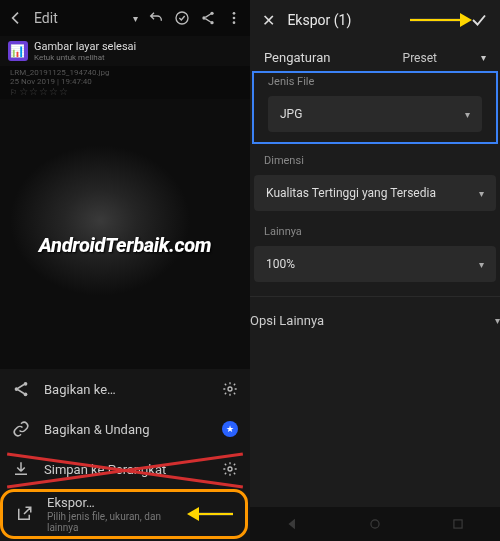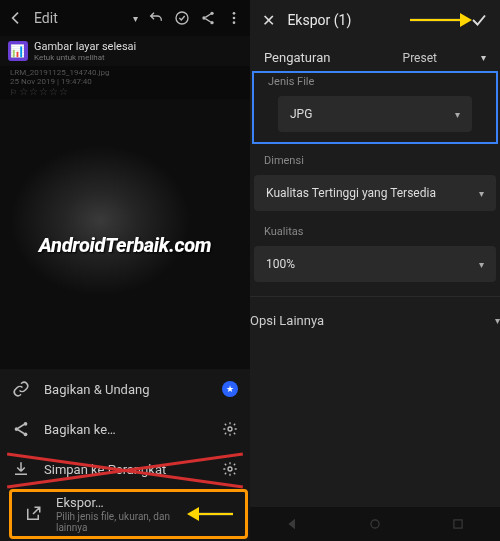--- a/index.html
+++ b/index.html
@@ -118,22 +118,22 @@
     left: 6px; right: 6px;
     height: 3px;
     background: #d32f2f;
     top: 50%;
   }
   .crossed::before { transform: rotate(8deg); }
   .crossed::after { transform: rotate(-8deg); }
 
   .highlight-box {
     border: 3px solid #ff9800;
-    border-radius: 4px;
-    margin: 0 2px 2px 9px;
+    border-radius: 14px;
+    margin: 0 2px 2px 0;
   }
 
   .arrow-annot {
     position: absolute;
     display: flex;
     align-items: center;
     pointer-events: none;
   }
   .arrow-annot .shaft {
     height: 4px;
@@ -261,41 +261,41 @@
     <div>25 Nov 2019 | 19:47:40</div>
     <span>⚐</span>
     <span class="stars">☆☆☆☆☆</span>
   </div>
 
   <div class="photo-area">
     <div class="watermark">AndroidTerbaik.com</div>
   </div>
 
   <div class="share-list">
-
-    <div class="share-item">
-      <svg class="lead" viewBox="0 0 24 24">
-          <path d="M10 14a5 5 0 007 0l3-3a5 5 0 00-7-7l-1 1M14 10a5 5 0 00-7 0l-3 3a5 5 0 007 7l1-1" stroke="#bbb" stroke-width="2" fill="none"></path>
-        </svg>
-      <span class="lbl">Bagikan &amp; Undang</span>
-      <span class="blue-dot">★</span>
-    </div>
 
     <div class="share-item">
       <svg class="lead" viewBox="0 0 24 24">
           <circle cx="6" cy="12" r="2.5"></circle>
           <circle cx="18" cy="5" r="2.5"></circle>
           <circle cx="18" cy="19" r="2.5"></circle>
           <path d="M8 11l8-5M8 13l8 5" stroke="#bbb" stroke-width="2"></path>
         </svg>
       <span class="lbl">Bagikan ke…</span>
       <svg class="trail" viewBox="0 0 24 24">
           <circle cx="12" cy="12" r="3" fill="none" stroke="#bbb" stroke-width="2"></circle>
           <path d="M12 2v3M12 19v3M4.2 4.2l2.1 2.1M17.7 17.7l2.1 2.1M2 12h3M19 12h3M4.2 19.8l2.1-2.1M17.7 6.3l2.1-2.1" stroke="#bbb" stroke-width="2"></path>
         </svg>
+    </div>
+
+    <div class="share-item">
+      <svg class="lead" viewBox="0 0 24 24">
+          <path d="M10 14a5 5 0 007 0l3-3a5 5 0 00-7-7l-1 1M14 10a5 5 0 00-7 0l-3 3a5 5 0 007 7l1-1" stroke="#bbb" stroke-width="2" fill="none"></path>
+        </svg>
+      <span class="lbl">Bagikan &amp; Undang</span>
+      <span class="blue-dot">★</span>
     </div>
 
     <div class="share-item crossed">
       <svg class="lead" viewBox="0 0 24 24">
           <path d="M12 3v12m0 0l-5-5m5 5l5-5M4 19h16" stroke="#bbb" stroke-width="2" fill="none"></path>
         </svg>
       <span class="lbl">Simpan ke Perangkat</span>
       <svg class="trail" viewBox="0 0 24 24">
           <circle cx="12" cy="12" r="3" fill="none" stroke="#bbb" stroke-width="2"></circle>
           <path d="M12 2v3M12 19v3M4.2 4.2l2.1 2.1M17.7 17.7l2.1 2.1M2 12h3M19 12h3M4.2 19.8l2.1-2.1M17.7 6.3l2.1-2.1" stroke="#bbb" stroke-width="2"></path>
@@ -337,33 +337,33 @@
   </div>
 
   <div class="section-head">
     <span class="h">Pengaturan</span>
     <span class="preset">Preset</span>
     <span class="chv">▾</span>
   </div>
 
   <div class="red-box">
     <div class="field-label" style="padding:0 2px 4px">Jenis File</div>
-    <div class="dropdown" style="margin:4px 12px 8px">
+    <div class="dropdown" style="margin:4px 2px 8px">
       <span class="val">JPG</span>
       <span class="chv">▾</span>
     </div>
   </div>
 
   <div class="field-label">Dimensi</div>
   <div class="dropdown">
     <span class="val">Kualitas Tertinggi yang Tersedia</span>
     <span class="chv">▾</span>
   </div>
 
-  <div class="field-label">Kualitas</div>
+  <div class="field-label">Lainnya</div>
   <div class="dropdown">
     <span class="val">100%</span>
     <span class="chv">▾</span>
   </div>
 
   <div class="opsi">
     <span class="txt">Opsi Lainnya</span>
     <span class="chv">▾</span>
   </div>
 

